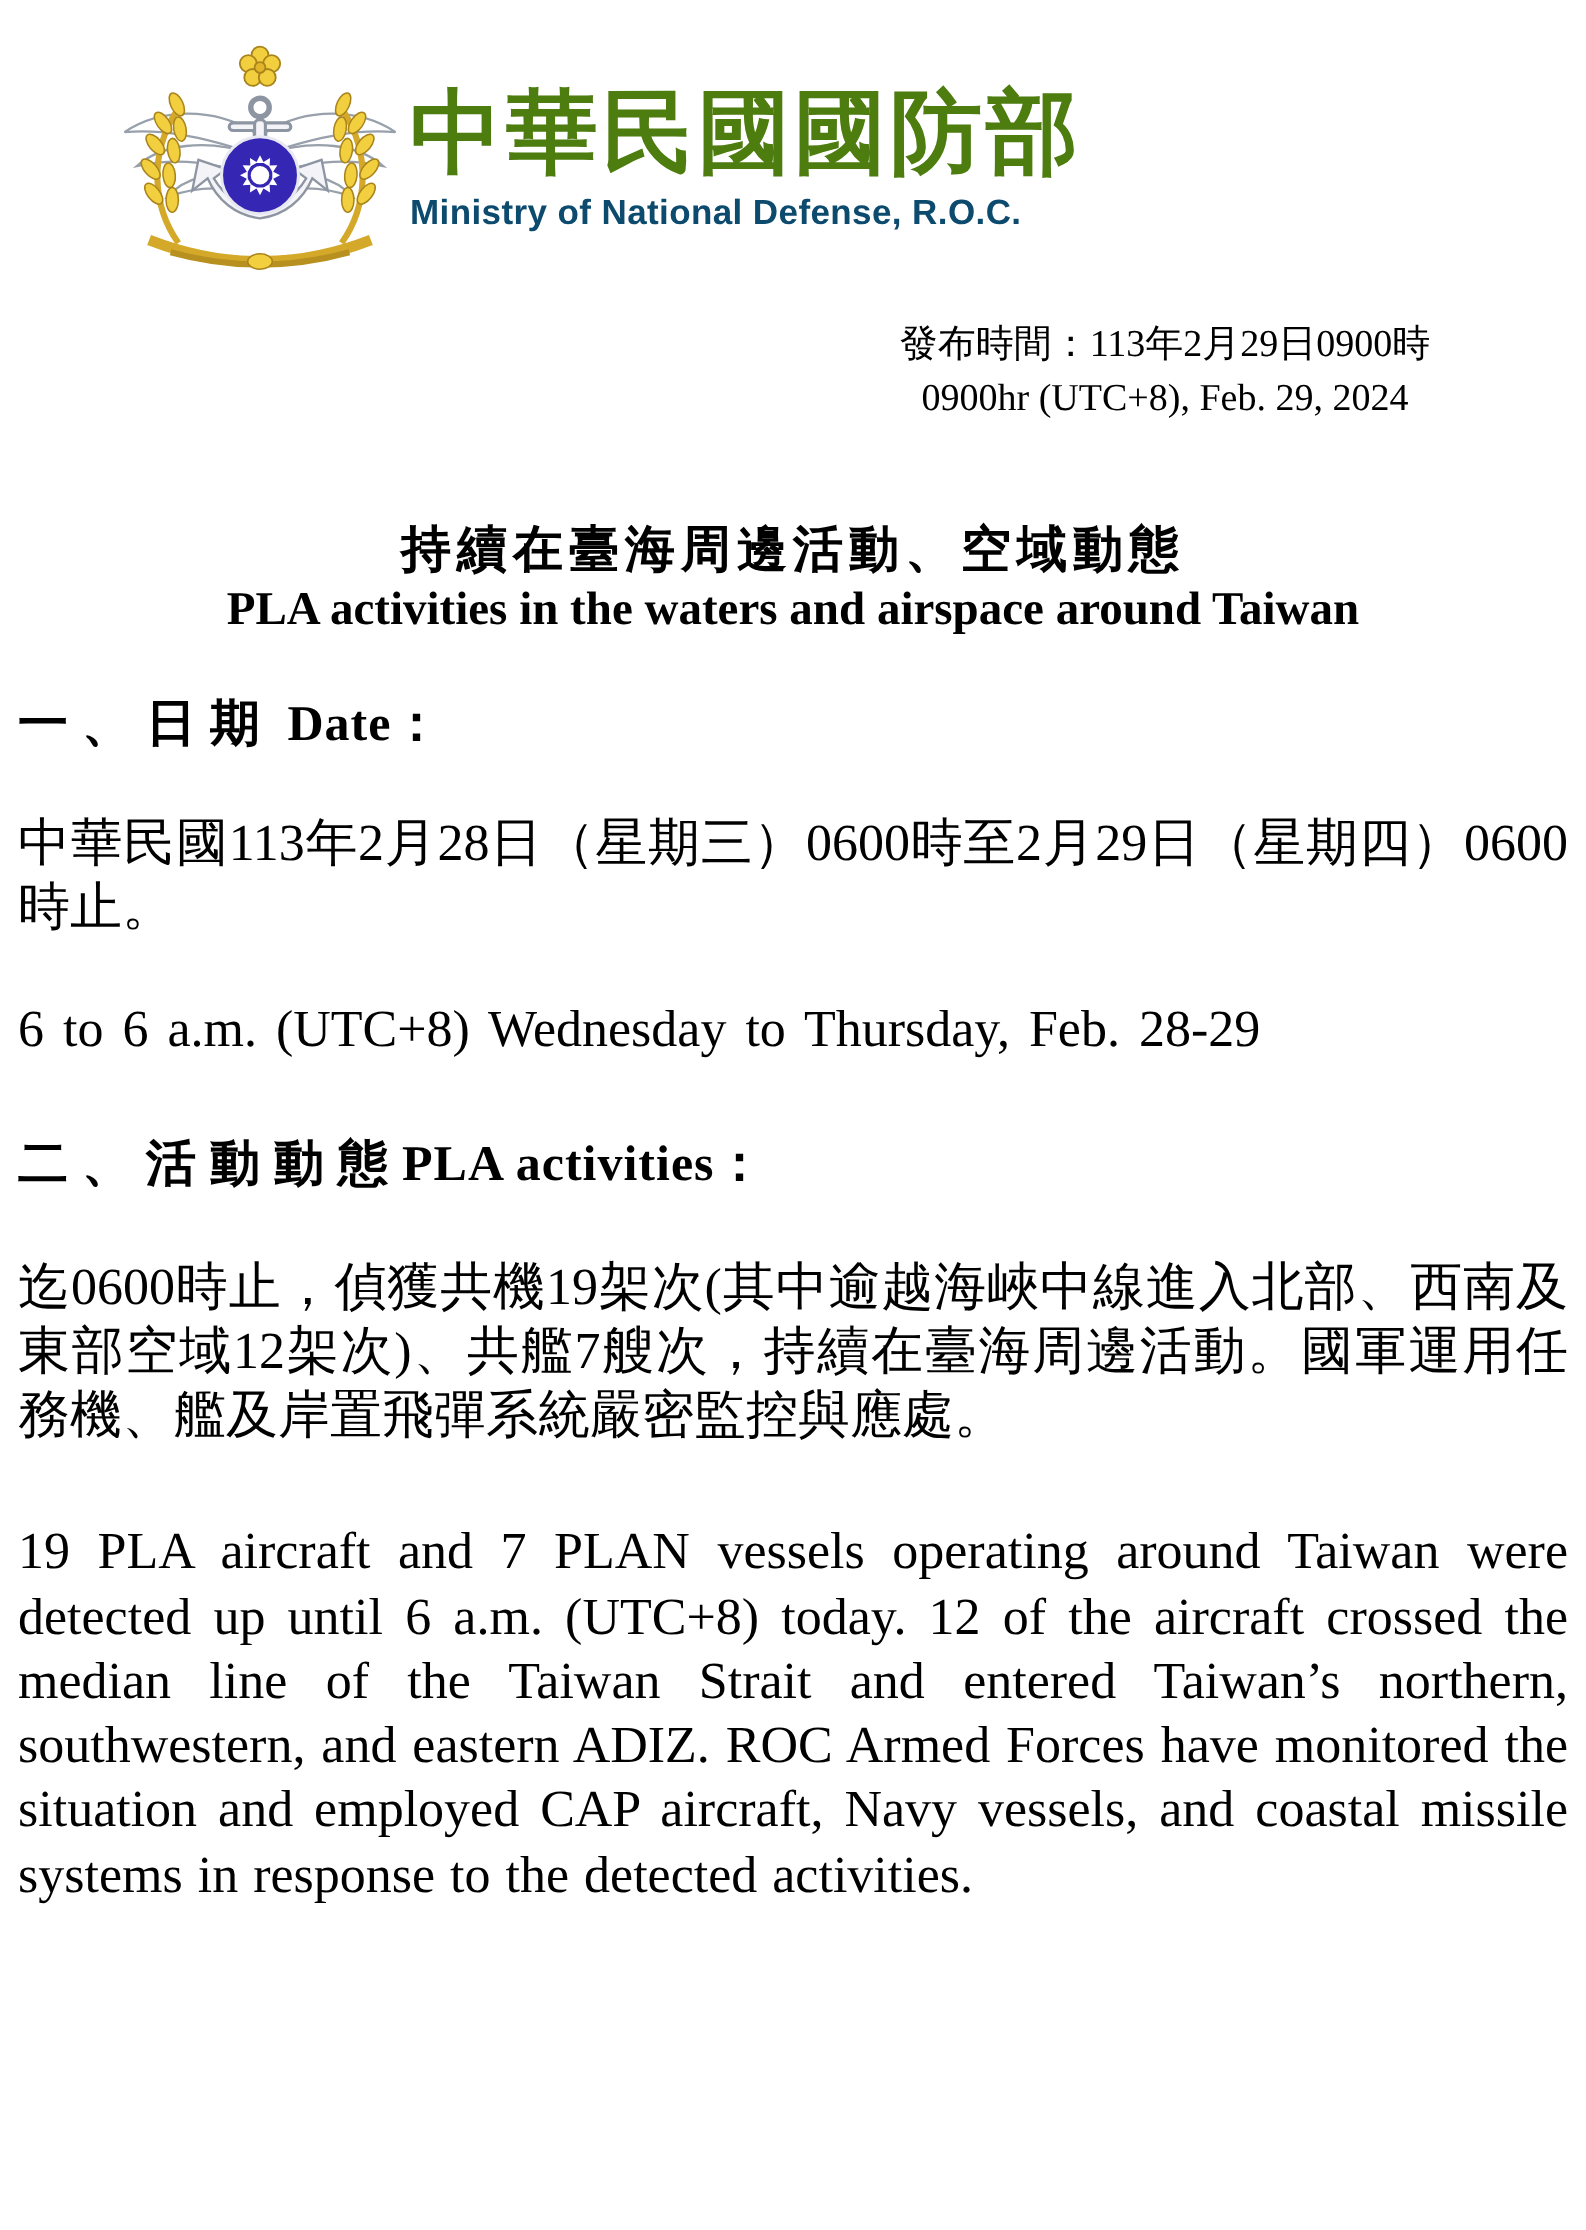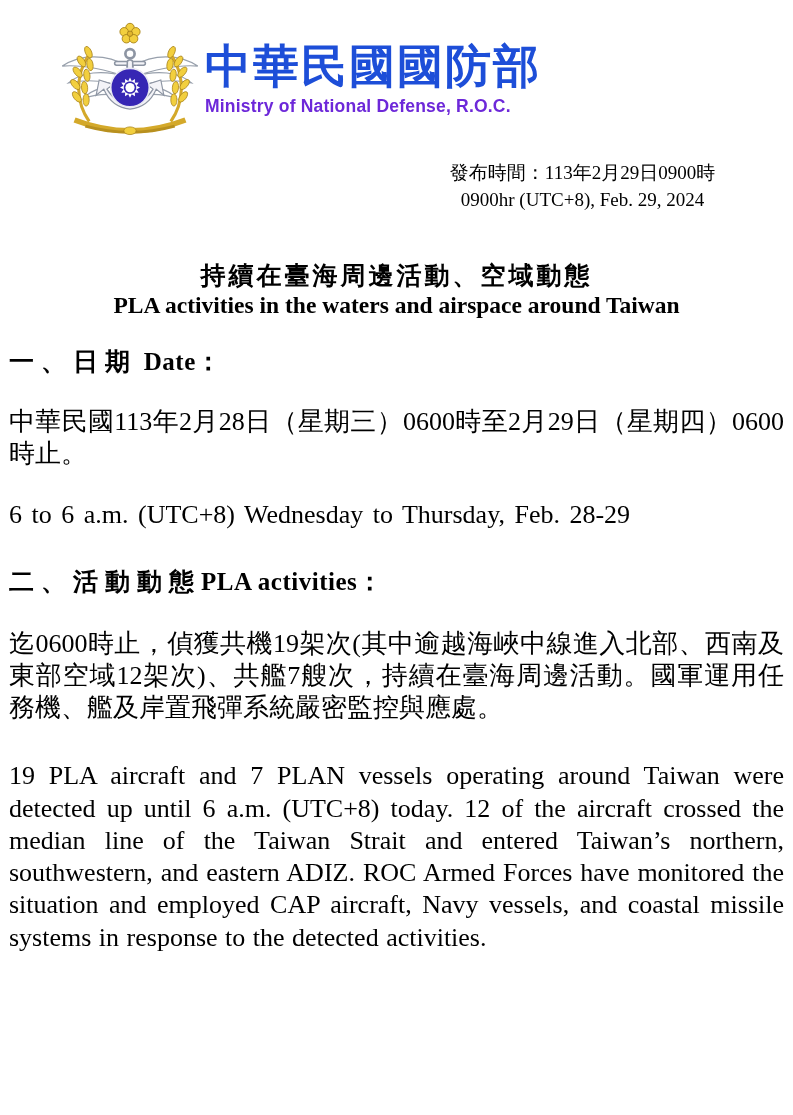--- a/index.html
+++ b/index.html
@@ -7,22 +7,22 @@
     width:793px;height:1115px;
     font-family:"Liberation Serif","DejaVu Serif",serif;
     color:#000;overflow:hidden;
   }
   .page{position:relative;width:793px;height:1115px;padding:0;box-sizing:border-box;background:#fff;}
 
   
   .header{position:relative;height:148px;}
   .emblem{position:absolute;left:53px;top:20px;width:154px;height:126px;}
   .org{position:absolute;left:205px;top:42px;}
-  .org-zh{font-size:46px;font-weight:bold;letter-spacing:2px;line-height:1.1;color:#1d4ed8;}
-  .org-en{font-size:17.5px;font-weight:bold;color:#6d28d9;font-family:"Liberation Sans","DejaVu Sans",sans-serif;margin-top:3px;letter-spacing:0.2px;}
+  .org-zh{font-size:46px;font-weight:bold;letter-spacing:2px;line-height:1.1;color:#4d7c0f;}
+  .org-en{font-size:17.5px;font-weight:bold;color:#0c4a6e;font-family:"Liberation Sans","DejaVu Sans",sans-serif;margin-top:3px;letter-spacing:0.2px;}
 
   .release{margin:12px 0 12px 372px;font-size:19px;line-height:1.42;text-align:center;}
 
   .title{text-align:center;margin-top:46px;line-height:1.24;}
   .title-zh{font-size:25px;font-weight:bold;letter-spacing:3px;}
   .title-en{font-size:23.5px;font-weight:bold;text-align:center;}
 
   .content{padding:0 9px;}
   .section-heading{margin:25px 0 0;font-size:25px;font-weight:bold;}
   .section-heading .zh{letter-spacing:7px;}

